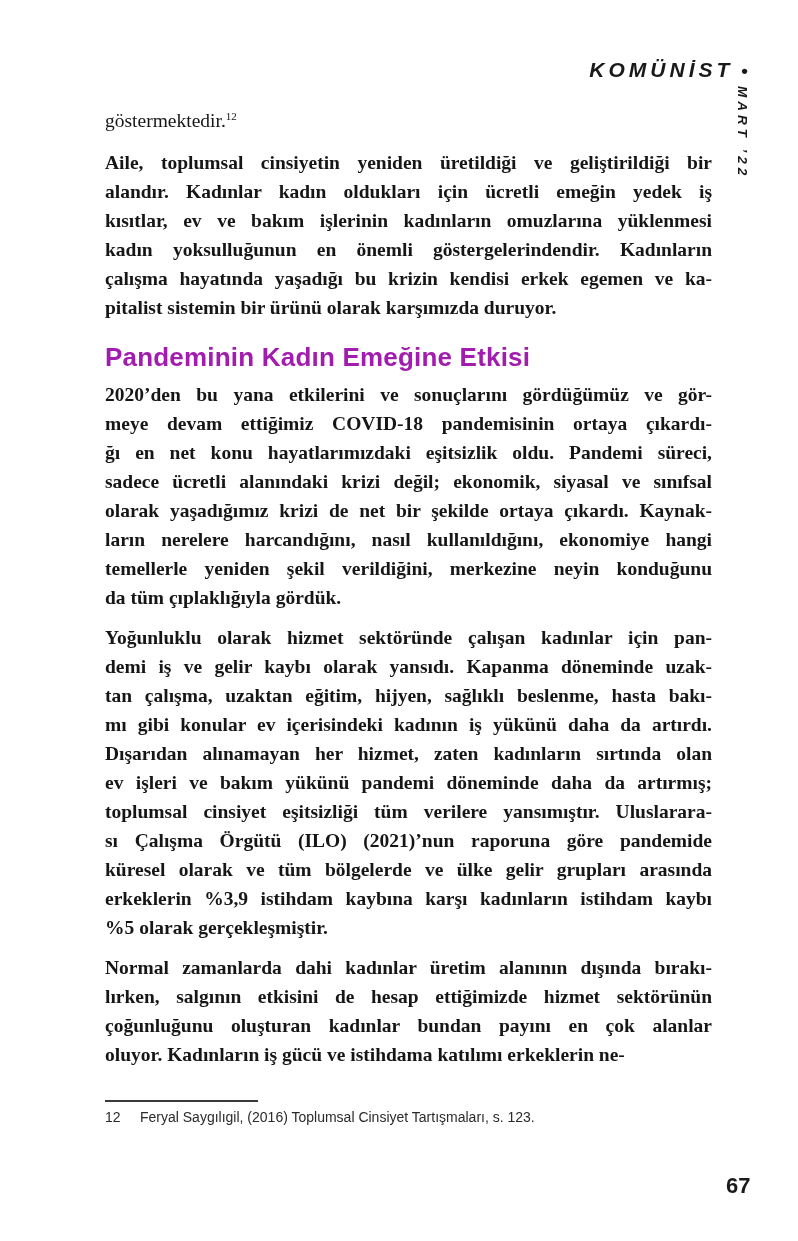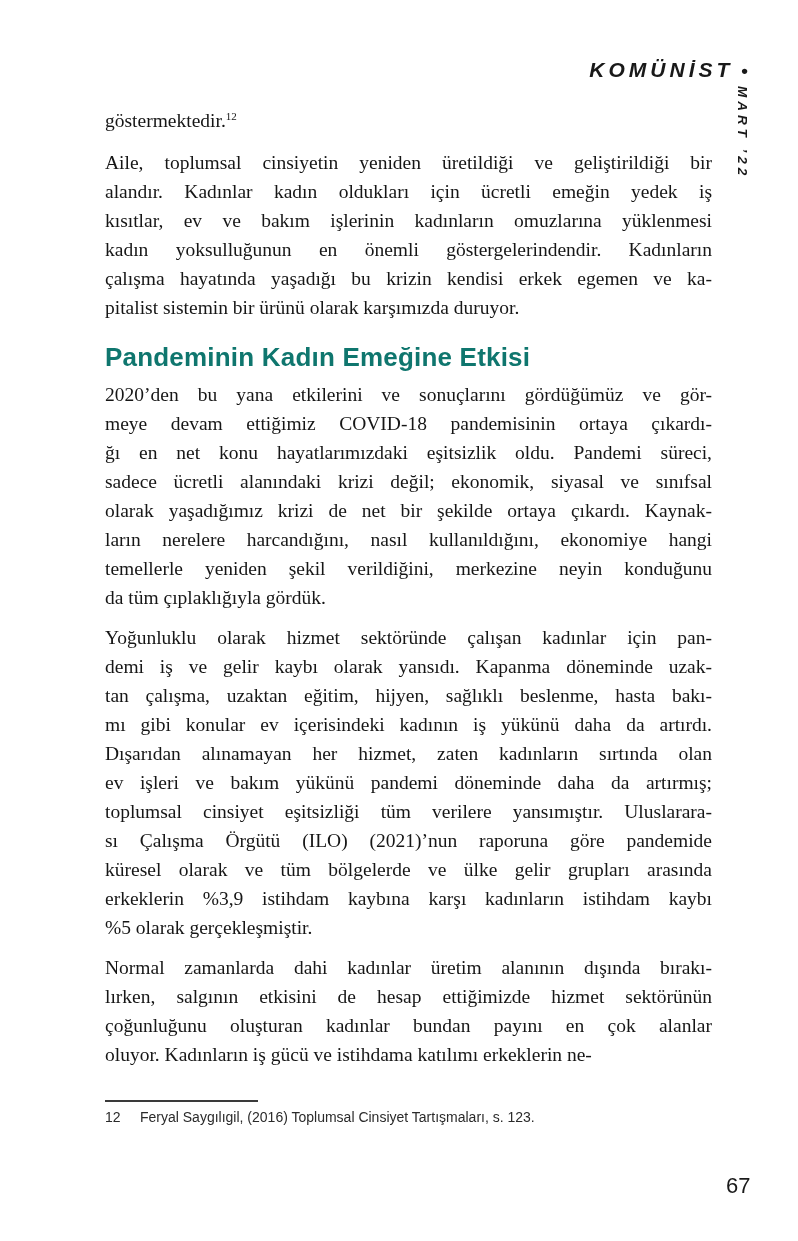--- a/index.html
+++ b/index.html
@@ -54,39 +54,39 @@
     font-size: 19.5px;
     line-height: 29px;
     color: #161616;
   }
   .carryover { margin: 0 0 13px 0; }
   .carryover sup {
     font-size: 11px;
     line-height: 0;
     vertical-align: super;
   }
-  .para { margin: 0 0 11px 0; }
+  .para { margin: 0 0 11px 0; font-weight: bold; }
   .para .line {
     height: 29px;
     text-align: justify;
     text-align-last: justify;
     white-space: normal;
     overflow: hidden;
   }
   .para .line.last {
     text-align-last: left;
   }
   .section-heading {
     margin: 18px 0 6px 0;
     font-family: "Liberation Sans", "DejaVu Sans", sans-serif;
     font-weight: 700;
     font-size: 26px;
     line-height: 34px;
     letter-spacing: 0.2px;
-    color: #0f766e;
+    color: #a21caf;
   }
 
   
   .footnote-rule {
     position: absolute;
     left: 105px;
     top: 1100px;
     width: 153px;
     height: 0;
     border-top: 2px solid #3a3a3a;
@@ -105,21 +105,21 @@
     display: inline-block;
     width: 35px;
   }
 
   
   .page-number {
     position: absolute;
     left: 726px;
     top: 1173px;
     font-family: "Liberation Sans", "DejaVu Sans", sans-serif;
-    font-weight: 400;
+    font-weight: 700;
     font-size: 22px;
     color: #1a1a1a;
   }
 </style>
 </head>
 <body>
 
 <div class="page">
 
   <div class="masthead">

